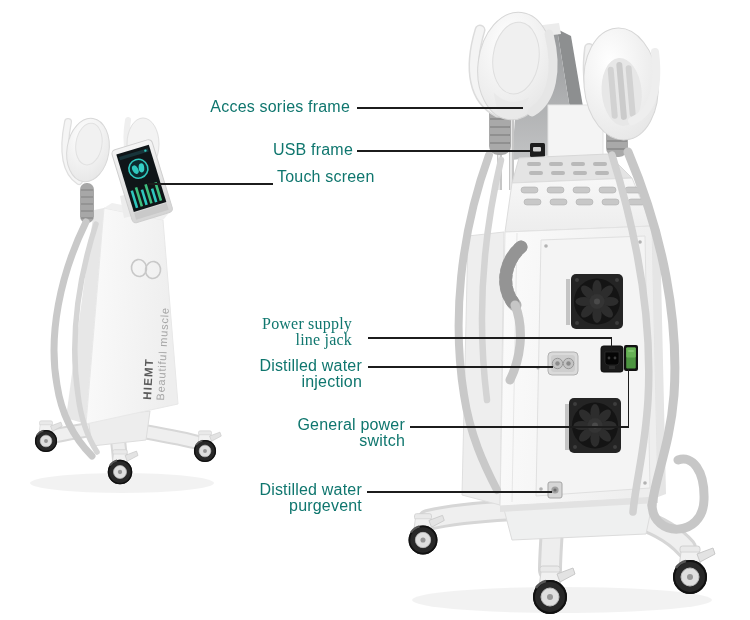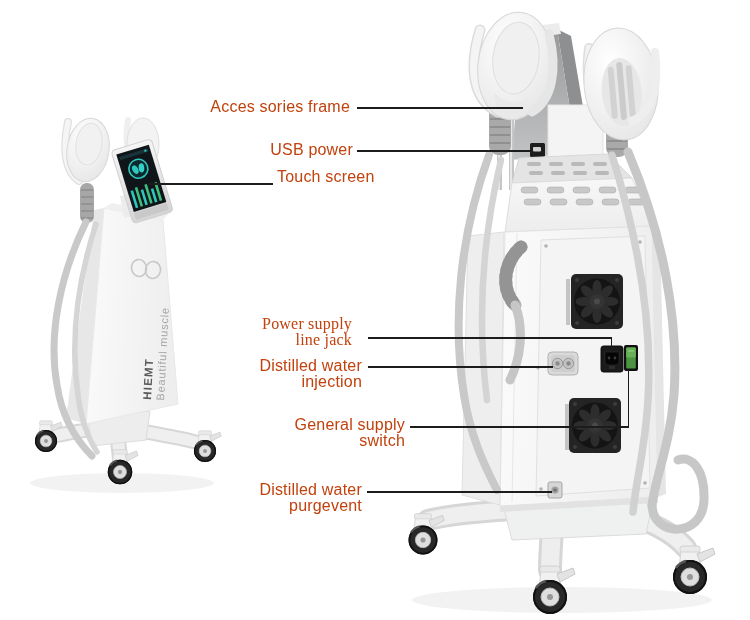--- a/index.html
+++ b/index.html
@@ -2,21 +2,21 @@
 <html><head>
 <meta charset="utf-8">
 <style>
   html,body{margin:0;padding:0;background:#fff;}
   #stage{
     position:relative;width:750px;height:620px;background:#ffffff;overflow:hidden;
     font-family:"Liberation Sans","DejaVu Sans",sans-serif;
   }
   #scene{position:absolute;left:0;top:0;width:750px;height:620px;}
   .label{
-    position:absolute;font-size:16px;line-height:16px;color:#c2410c;
+    position:absolute;font-size:16px;line-height:16px;color:#0f766e;
     white-space:pre-line;letter-spacing:.2px;z-index:5;
   }
   .label.right{text-align:right;}
   .lead{position:absolute;height:1.5px;background:#1c1c1c;z-index:4;}
   .lead.v{width:1.5px;}
 </style>
 </head>
 <body>
 
 <div id="stage">
@@ -338,24 +338,24 @@
   <div class="lead" style="left:357px;top:150px;width:175px;"></div>
   <div class="lead" style="left:148px;top:183px;width:125px;"></div>
   <div class="lead" style="left:368px;top:337px;width:244px;"></div>
   <div class="lead v" style="left:610.5px;top:337px;height:15px;"></div>
   <div class="lead" style="left:368px;top:366px;width:185px;"></div>
   <div class="lead" style="left:410px;top:426px;width:219px;"></div>
   <div class="lead v" style="left:627.5px;top:369px;height:58px;"></div>
   <div class="lead" style="left:367px;top:491px;width:185px;"></div>
 
   <div class="label right" style="right:400px;top:99px;">Acces sories frame</div>
-  <div class="label right" style="right:397px;top:142px;">USB power</div>
+  <div class="label right" style="right:397px;top:142px;">USB frame</div>
   <div class="label" style="left:277px;top:169px;">Touch screen</div>
   <div class="label right" style="right:398px;top:316px;font-family:Liberation Serif, serif;">Power supply
 line jack</div>
   <div class="label right" style="right:388px;top:358px;">Distilled water
 injection</div>
-  <div class="label right" style="right:345px;top:417px;">General supply
+  <div class="label right" style="right:345px;top:417px;">General power
 switch</div>
   <div class="label right" style="right:388px;top:482px;">Distilled water
 purgevent</div>
 
 </div>
 
 </body></html>

